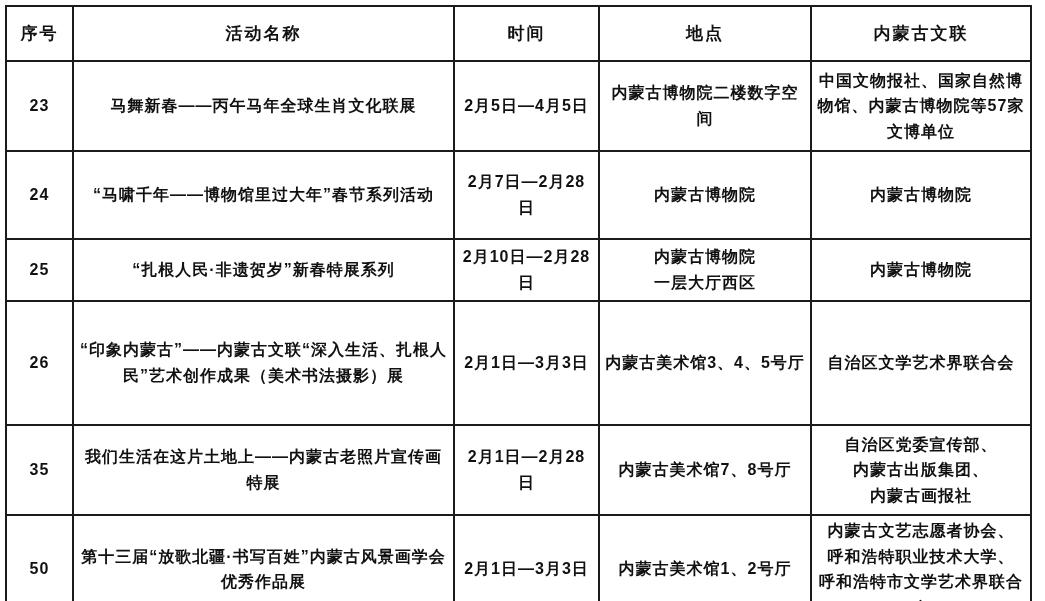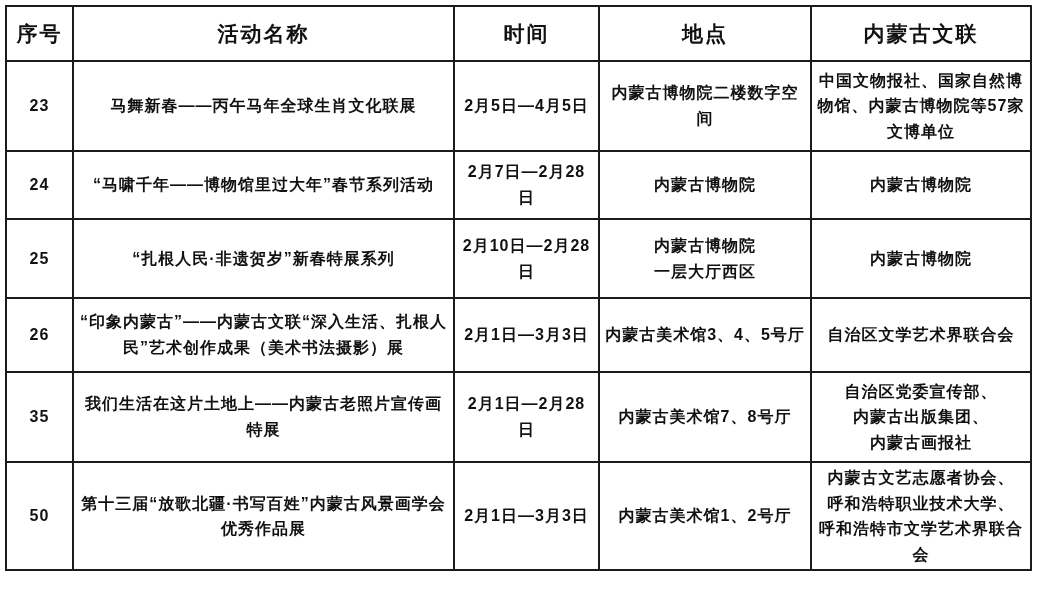--- a/index.html
+++ b/index.html
@@ -27,21 +27,21 @@
   table.events td {
     border: 2px solid #1b1b1b;
     text-align: center;
     vertical-align: middle;
     font-weight: bold;
     color: #111111;
     white-space: pre-line;
     overflow: hidden;
   }
   table.events th {
-    font-size: 21px;
+    font-size: 17px;
     letter-spacing: 2px;
     padding: 2px 4px;
   }
   table.events td {
     font-size: 16px;
     letter-spacing: 1px;
     line-height: 1.6;
     padding: 2px 5px;
   }
   td.col-index {
@@ -79,36 +79,36 @@
       </tr>
     </thead>
     <tbody>
       <tr style="height:90px">
         <td class="col-index">23</td>
         <td class="col-name">马舞新春——丙午马年全球生肖文化联展</td>
         <td class="col-time">2月5日—4月5日</td>
         <td class="col-location">内蒙古博物院二楼数字空间</td>
         <td class="col-org">中国文物报社、国家自然博物馆、内蒙古博物院等57家文博单位</td>
       </tr>
-      <tr style="height:68px">
+      <tr style="height:88px">
         <td class="col-index">24</td>
         <td class="col-name">“马啸千年——博物馆里过大年”春节系列活动</td>
         <td class="col-time">2月7日—2月28日</td>
         <td class="col-location">内蒙古博物院</td>
         <td class="col-org">内蒙古博物院</td>
       </tr>
-      <tr style="height:79px">
+      <tr style="height:62px">
         <td class="col-index">25</td>
         <td class="col-name">“扎根人民·非遗贺岁”新春特展系列</td>
         <td class="col-time">2月10日—2月28日</td>
         <td class="col-location">内蒙古博物院
 一层大厅西区</td>
         <td class="col-org">内蒙古博物院</td>
       </tr>
-      <tr style="height:74px">
+      <tr style="height:124px">
         <td class="col-index">26</td>
         <td class="col-name">“印象内蒙古”——内蒙古文联“深入生活、扎根人民”艺术创作成果（美术书法摄影）展</td>
         <td class="col-time">2月1日—3月3日</td>
         <td class="col-location">内蒙古美术馆3、4、5号厅</td>
         <td class="col-org">自治区文学艺术界联合会</td>
       </tr>
       <tr style="height:90px">
         <td class="col-index">35</td>
         <td class="col-name">我们生活在这片土地上——内蒙古老照片宣传画特展</td>
         <td class="col-time">2月1日—2月28日</td>

